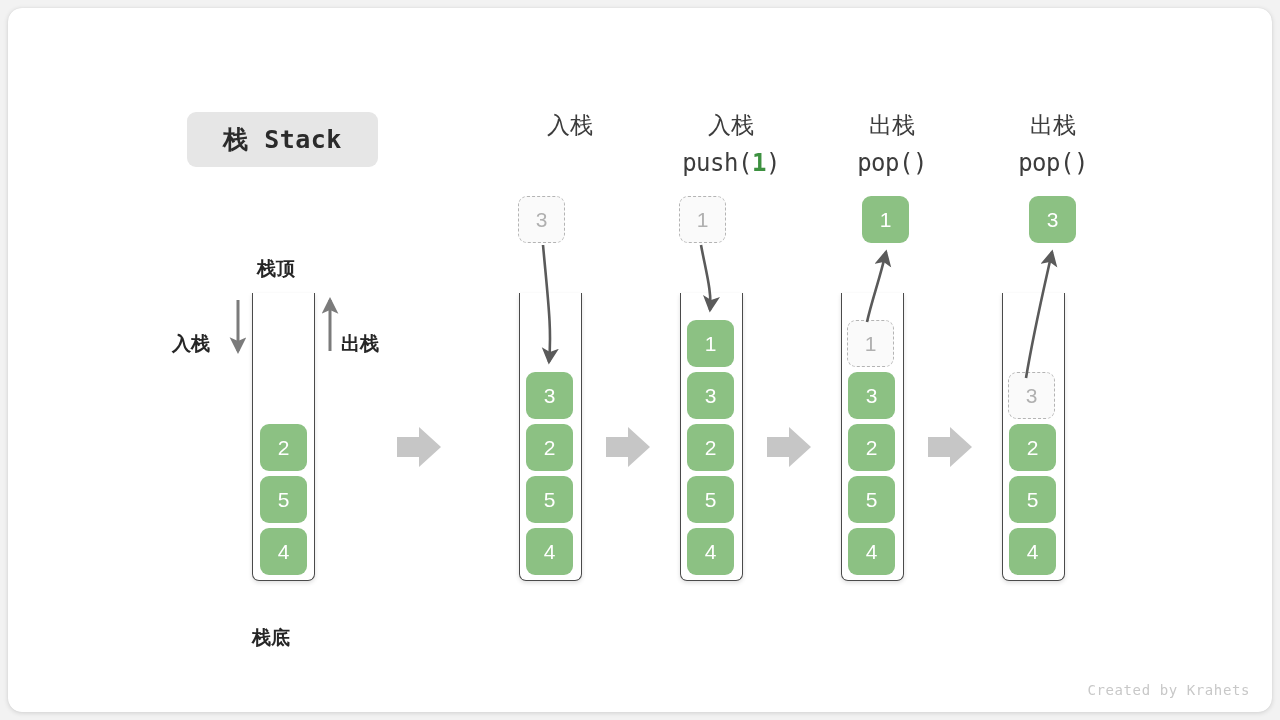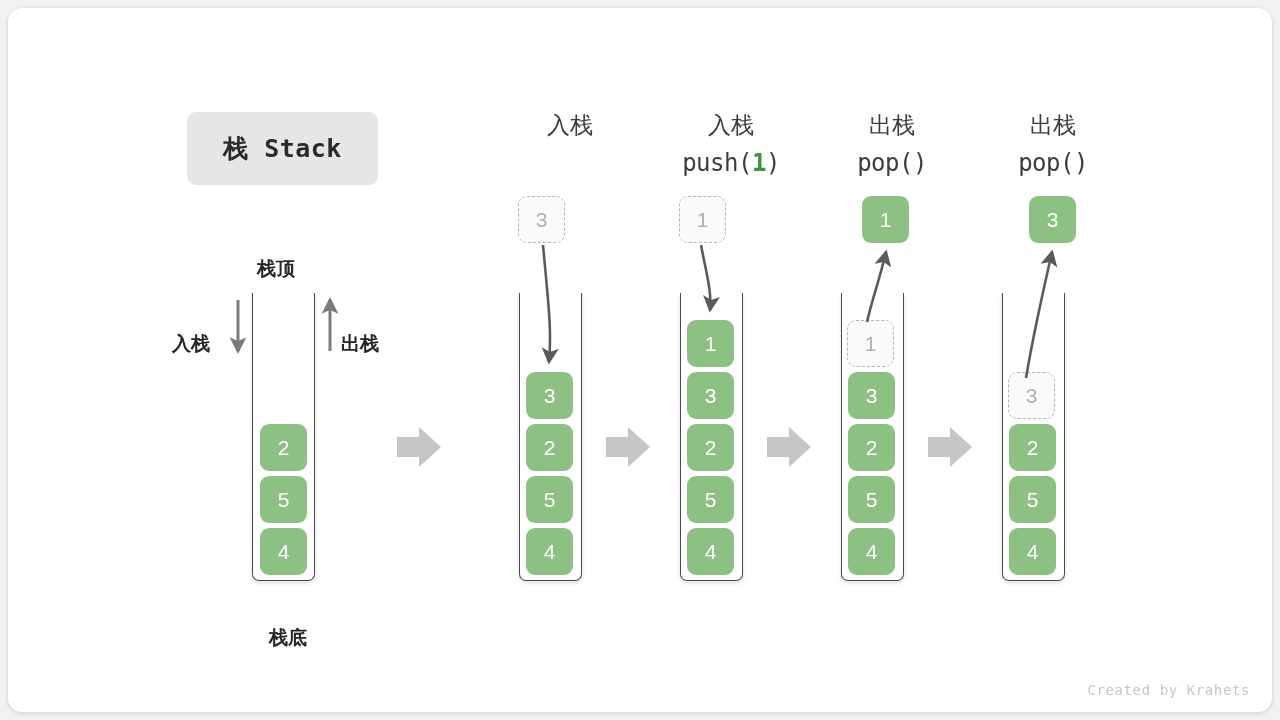--- a/index.html
+++ b/index.html
@@ -29,21 +29,21 @@
     border-radius: 14px;
     box-shadow: 0 1px 5px rgba(0,0,0,0.14), 0 0 1px rgba(0,0,0,0.10);
   }
 
   
   .title-badge {
     position: absolute;
     left: 187px;
     top: 112px;
     width: 191px;
-    height: 73px;
+    height: 55px;
     background: #e6e6e6;
     border-radius: 9px;
     display: flex;
     align-items: center;
     justify-content: center;
     font-family: "DejaVu Sans Mono", "Liberation Mono", monospace;
     font-size: 25px;
     font-weight: bold;
     color: #2b2b2b;
     letter-spacing: 0.5px;
@@ -144,21 +144,21 @@
 </head>
 <body>
 
 <div id="canvas">
   <div class="card"></div>
 
   <div class="title-badge">栈 Stack</div>
 
   <div class="lbl lbl-bold" style="left:257px; top:246px;">栈顶</div>
 
-  <div class="lbl lbl-bold" style="left:269px; top:615px;">栈底</div>
+  <div class="lbl lbl-bold" style="left:252px; top:615px;">栈底</div>
 
   <div class="lbl lbl-bold" style="left:172px; top:321px;">入栈</div>
 
   <div class="lbl lbl-bold" style="left:341px; top:321px;">出栈</div>
 
   <div class="col-head" style="left:480px; top:106px;">
     <span class="cn">入栈</span>
   </div>
 
   <div class="col-head" style="left:641px; top:106px;">

